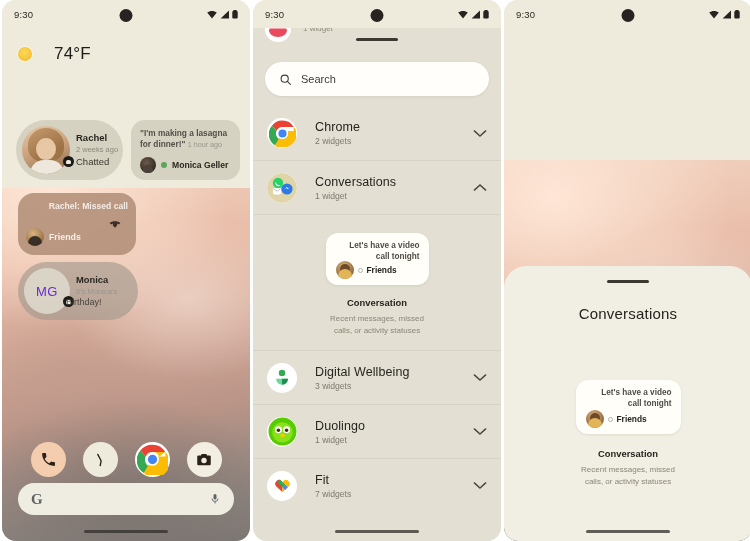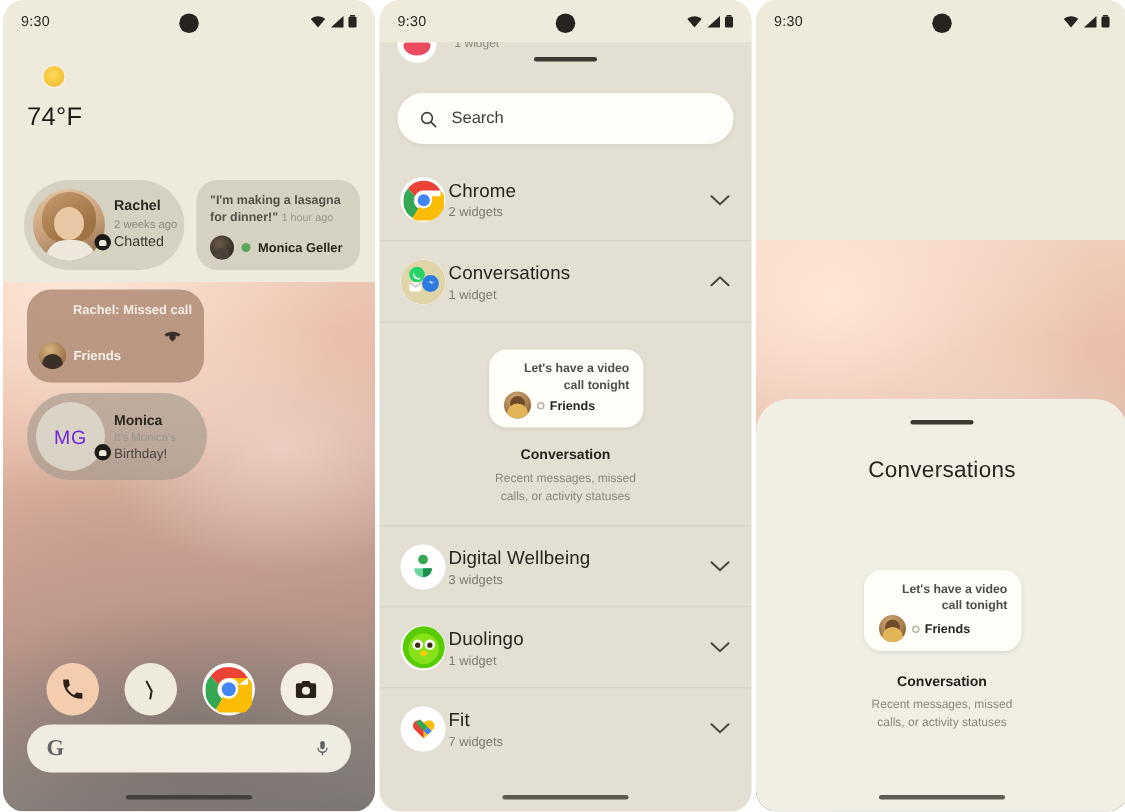--- a/index.html
+++ b/index.html
@@ -94,22 +94,21 @@
     z-index: 5;
   }
   .weather {
     position: absolute;
     left: 16px; top: 44px;
     z-index: 10;
   }
   .weather-row {
     display: flex;
     align-items: center;
-    gap: 10px;
-    flex-direction: column;
+    gap: 22px;
   }
   .sun {
     width: 14px; height: 14px;
     border-radius: 50%;
     background: radial-gradient(circle at 45% 40%, #FFD95A 0%, #F5C43C 60%, #EDB92E 100%);
     box-shadow: 0 0 0 1px rgba(255,255,255,.4);
   }
   .temp { font-size: 17px; font-weight: 500; color: #1f1d19; letter-spacing: .2px; }
   .date { margin-top: 7px; font-size: 16px; font-weight: 500; color: #1f1d19; letter-spacing: .2px; }
 
@@ -249,21 +248,21 @@
     position:absolute; left:6px; top:6px;
     width: 46px; height: 46px;
     border-radius: 50%;
     background: rgba(225,221,209,0.82);
     display:flex; align-items:center; justify-content:center;
     font-size: 13px; font-weight: 500; color:#6d28d9;
     letter-spacing: .5px;
   }
   .w-bday .nm { position:absolute; left:58px; top:12px; font-size:9.4px; font-weight:700; color:#2a2720; }
   .w-bday .l1 { position:absolute; left:58px; top:25px; font-size:7.6px; color:#9a958a; }
-  .w-bday .l2 { position:absolute; left:58px; top:35px; font-size:9px; color:#4a463e;text-align:center; }
+  .w-bday .l2 { position:absolute; left:48px; top:35px; font-size:9px; color:#4a463e;text-align:center; }
   .w-bday .badge-dot { left:45px; top:34px; }
 
   
   .dock {
     position:absolute; left:0; right:0; bottom:64px;
     display:flex; justify-content:center; gap:17px;
     z-index: 15;
   }
   .dock-icon {
     width: 35px; height:35px; border-radius:50%;
@@ -362,21 +361,21 @@
     background:#E3E0D3;
   }
   .app-row:first-child { border-top:none; }
   .app-ico {
     width: 30px; height:30px; border-radius:50%;
     background:#fff;
     display:flex;align-items:center;justify-content:center;
     flex: 0 0 30px;
     overflow:hidden;
   }
-  .app-txt { margin-left: 2px; }
+  .app-txt { margin-left: 18px; }
   .app-name { font-size: 12.5px; color: #26241f; font-weight: 500; letter-spacing:.1px; }
   .app-sub  { font-size: 8.6px; color: #7e7a6e; margin-top: 2px; }
   .chev {
     margin-left:auto;
     color:#4a463e;
   }
   .widget-preview {
     background: #E3E0D3;
     padding: 18px 0 14px;
     border-top: 1px solid #D7D4C7;

